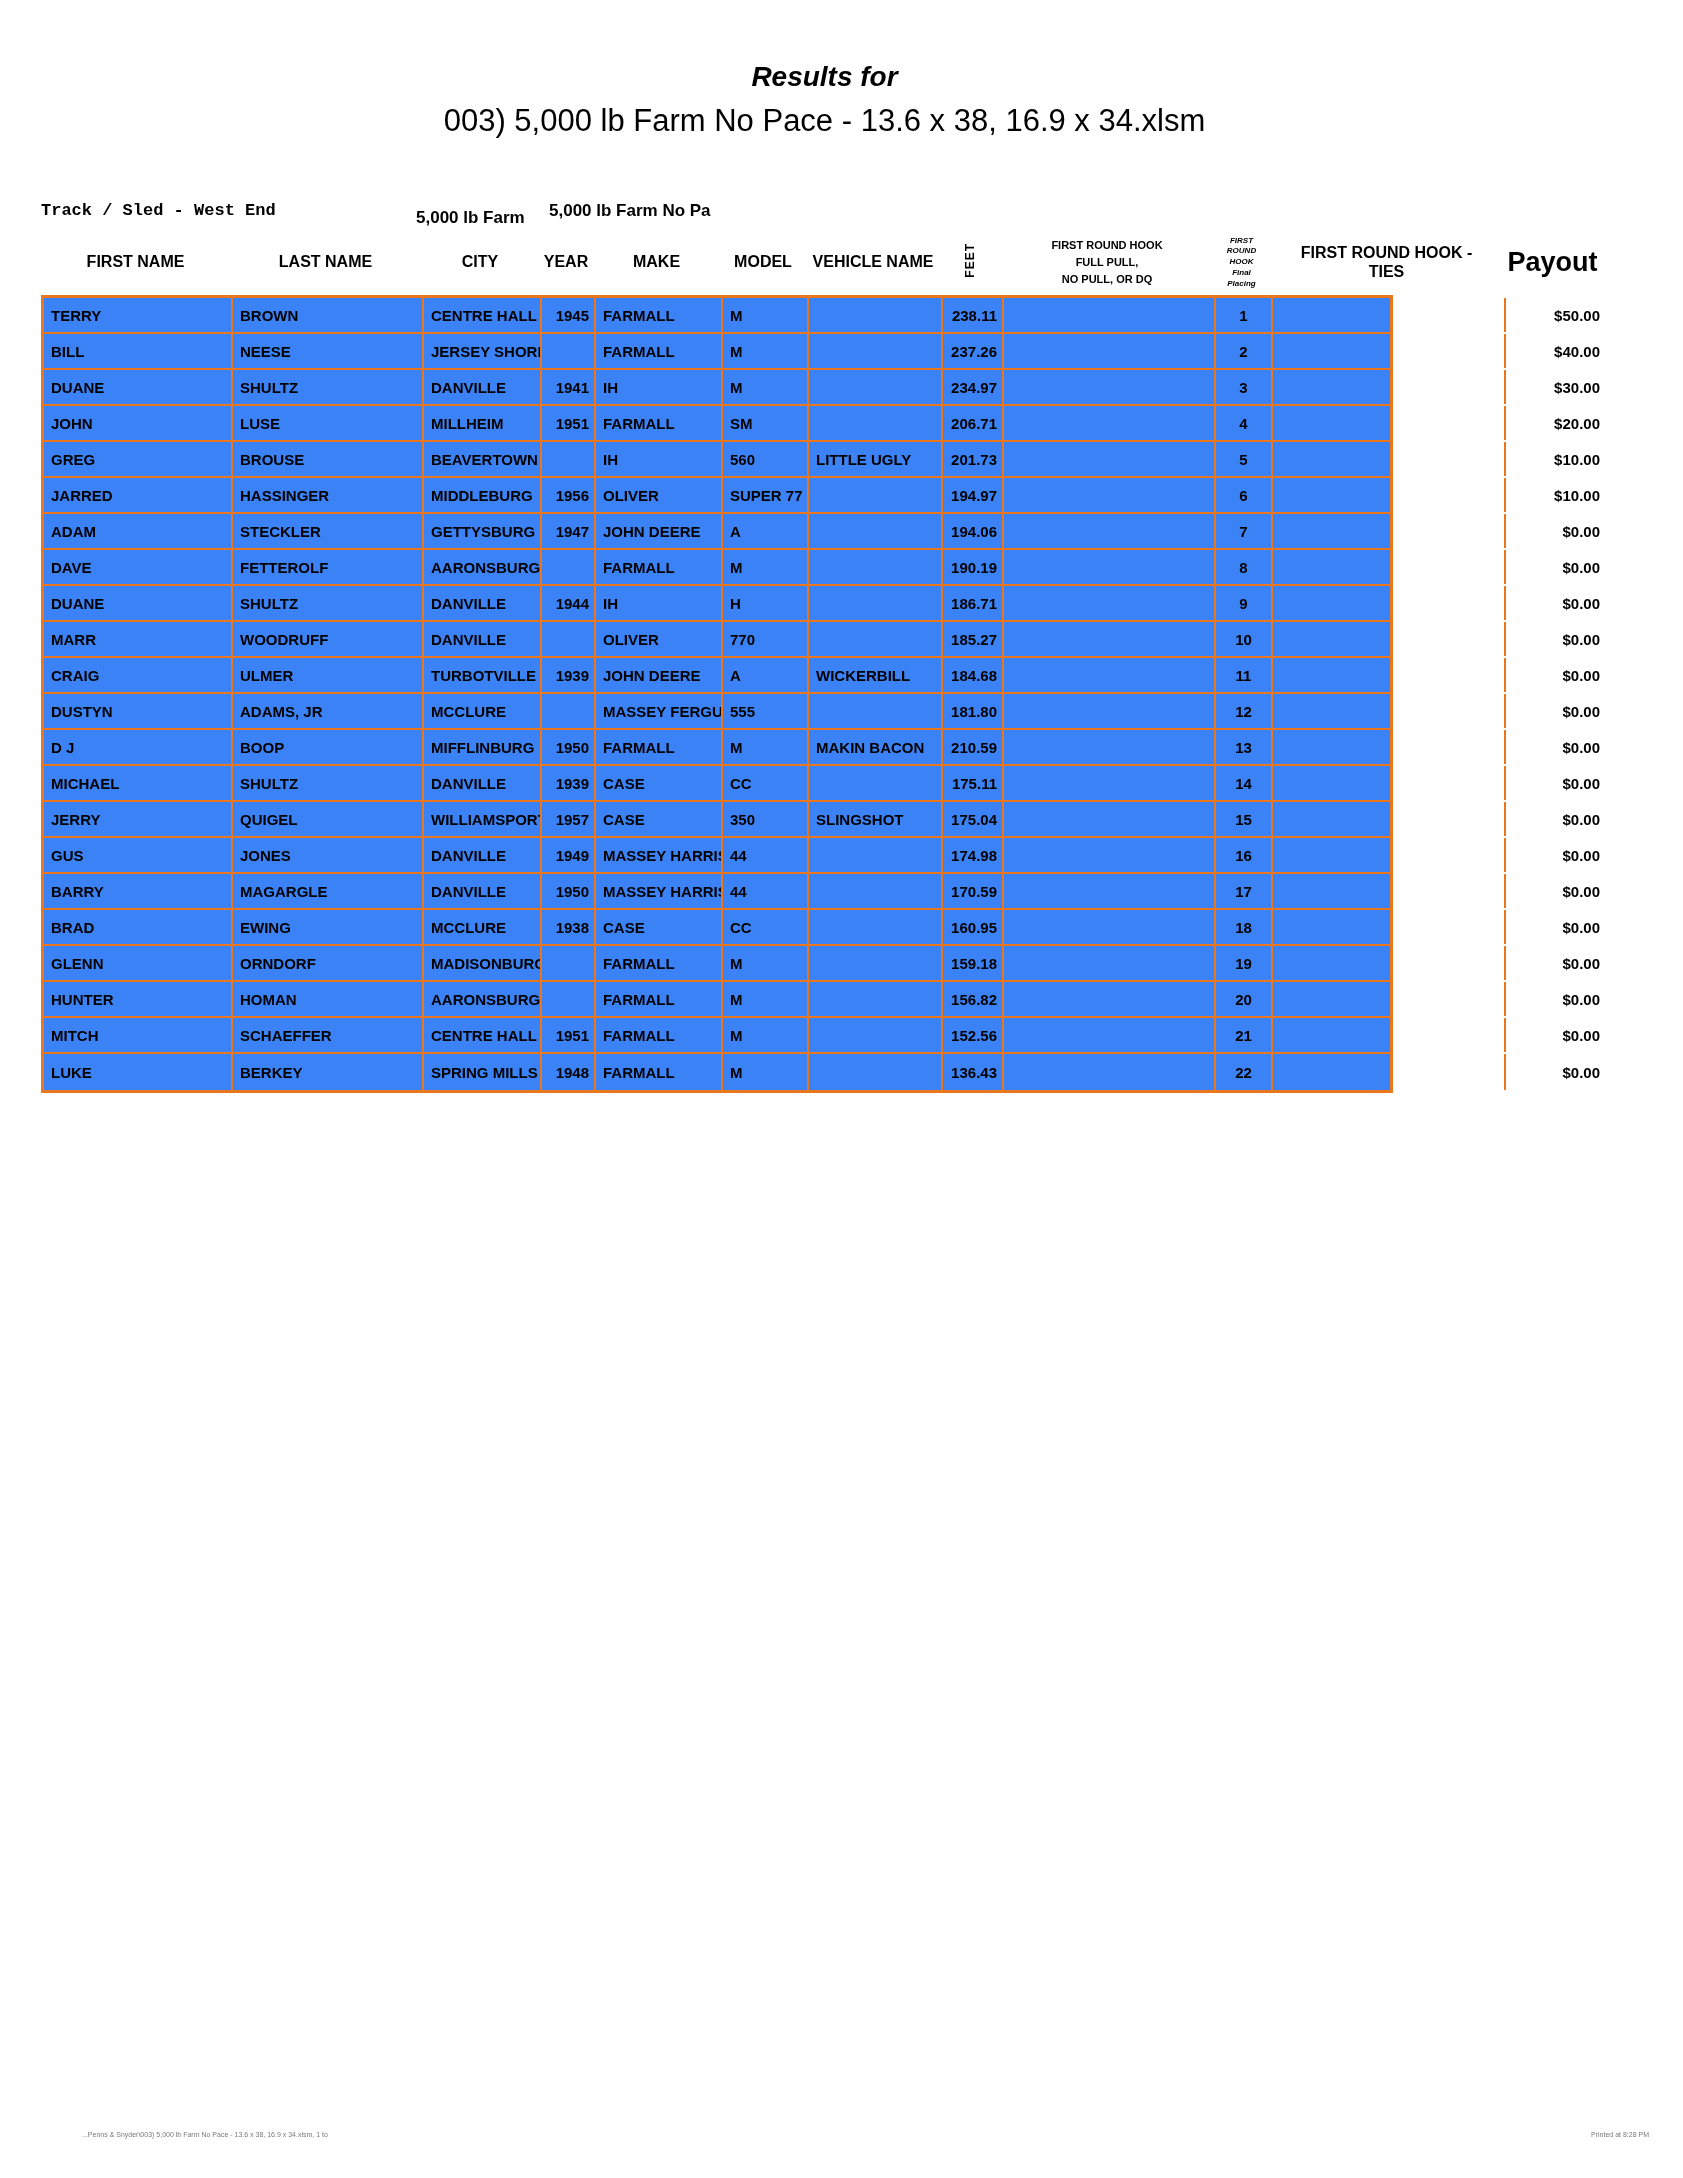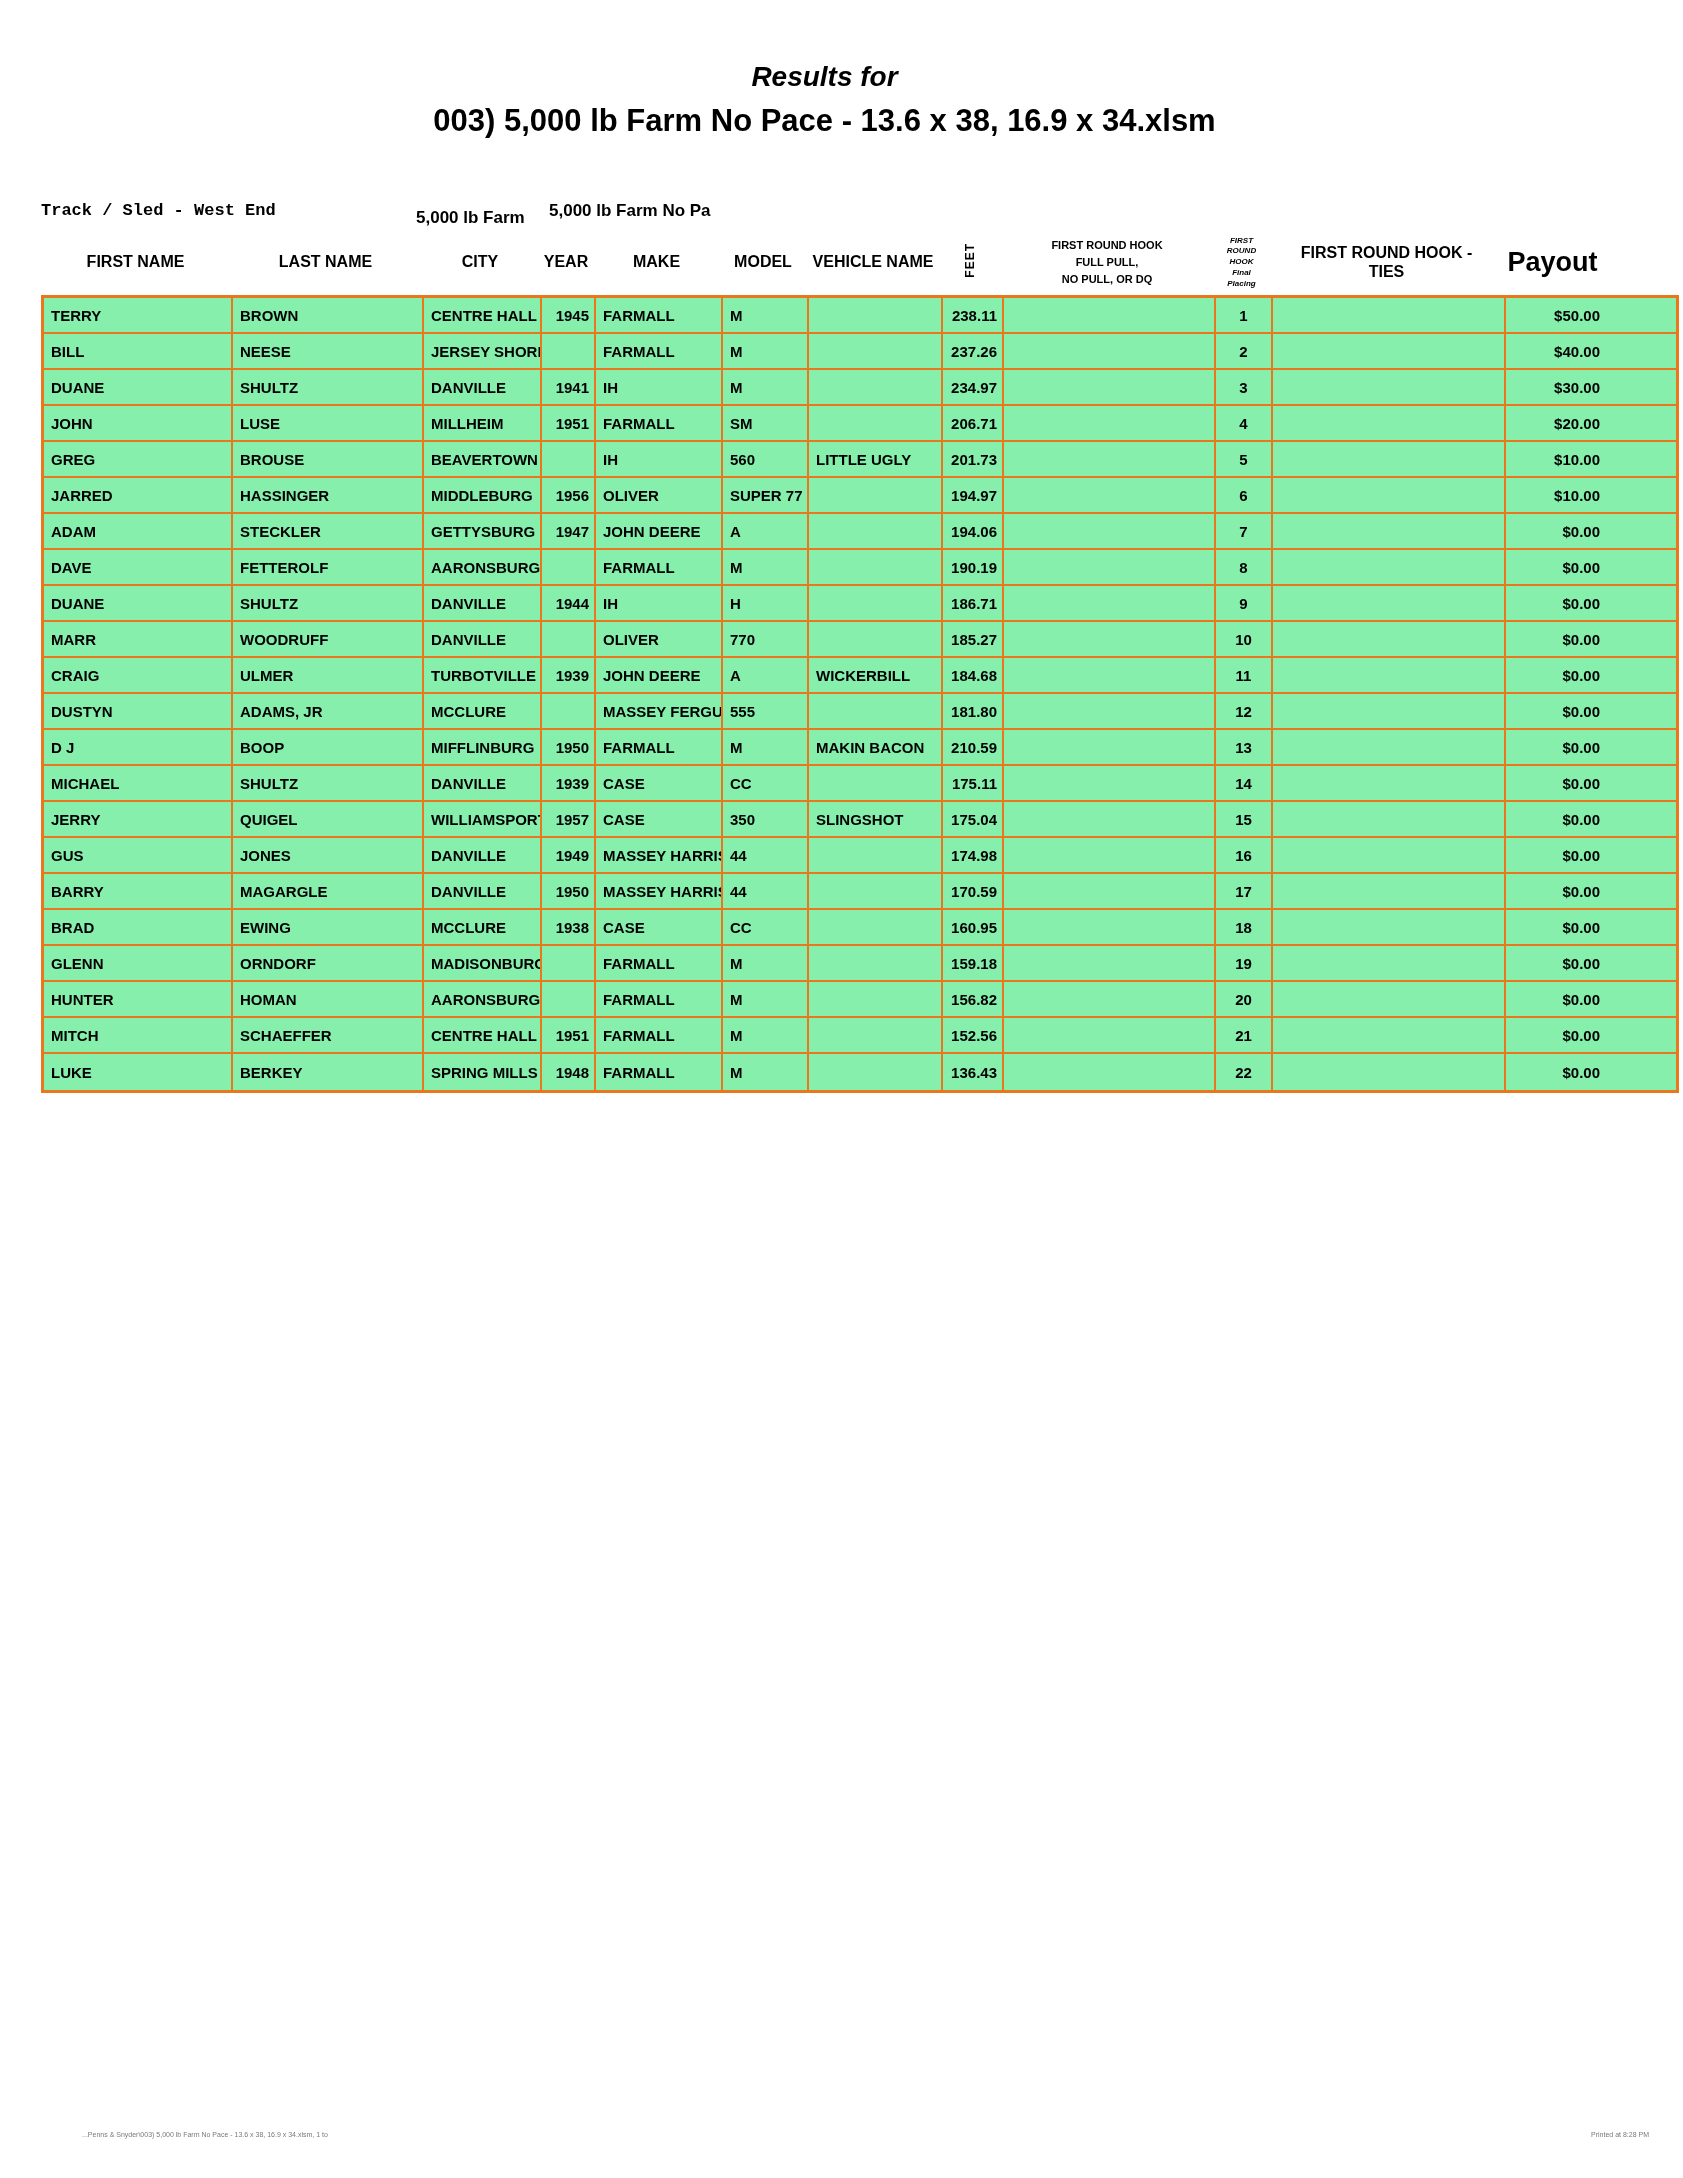--- a/index.html
+++ b/index.html
@@ -25,21 +25,21 @@
     font-size: 28px;
     font-weight: bold;
     color: #000;
     font-style: italic;
   }
   .title2 {
     position: absolute;
     top: 103px; left: 0; width: 100%;
     text-align: center;
     font-size: 31px;
-    font-weight: bold;
+    font-weight: normal;
     color: #000;
   }
   .meta-row {
     position: absolute;
     top: 201px; left: 0; width: 100%;
     height: 26px;
     font-size: 17px;
     font-weight: bold;
     color: #000;
   }
@@ -72,23 +72,23 @@
     display: inline-block;
     writing-mode: vertical-rl;
     transform: rotate(180deg);
     font-size: 12px;
     font-weight: bold;
     letter-spacing: 1px;
   }
   .tbody {
     position: absolute;
     top: 295px; left: 0;
-    width: 1638px;
+    width: 1352px;
     border: 3px solid var(--bd);
-    background: #86efac;
+    background: #3b82f6;
   }
   .tr {
     height: 36px;
     border-bottom: 2px solid var(--bd);
   }
   .tr:last-child { border-bottom: none; text-align: right; }
   .td {
     display: flex;
     align-items: center;
     padding-left: 7px;

